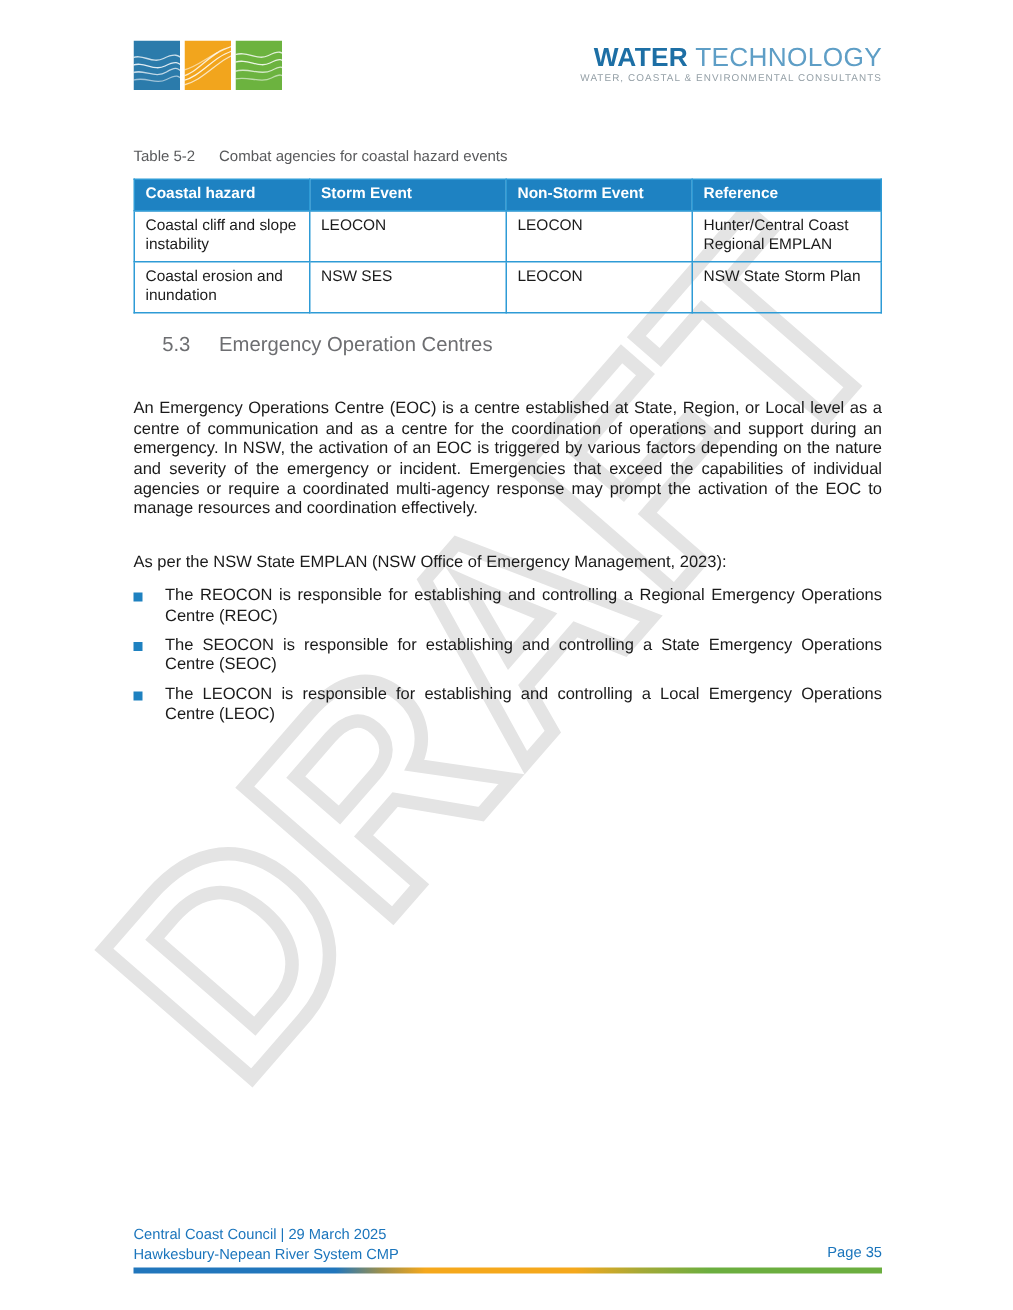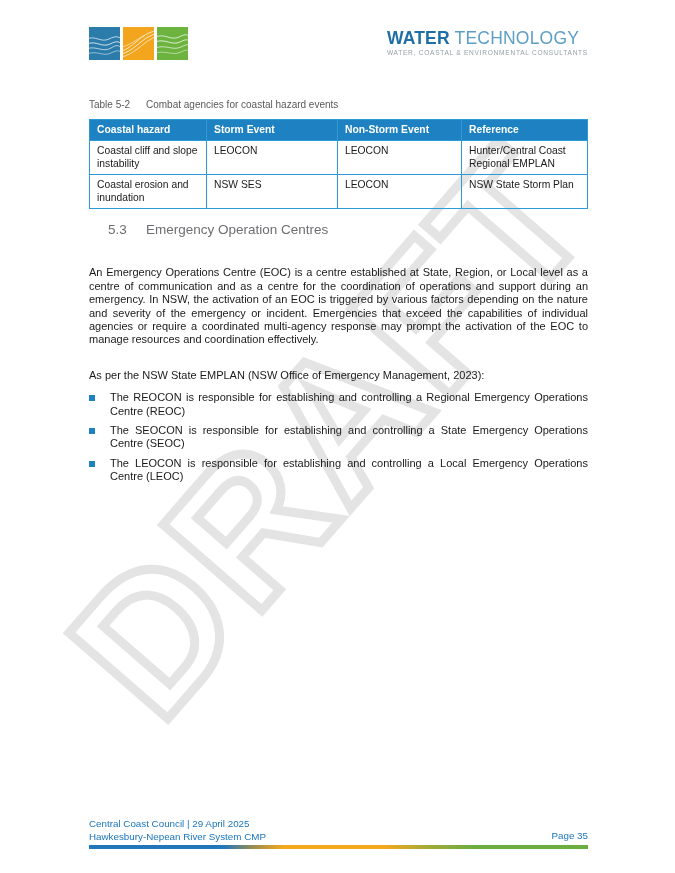--- a/index.html
+++ b/index.html
@@ -7,21 +7,21 @@
   .page {
     position:relative; width:675px; height:873px; background:#fff;
     font-family:"Liberation Sans", sans-serif; overflow:hidden; margin:0 auto;
   }
   
   .watermark-svg { position:absolute; left:0; top:0; z-index:0; pointer-events:none; }
   
   .header { position:absolute; top:27px; left:89px; right:87px; display:flex; justify-content:space-between; align-items:flex-start; z-index:1; }
   .logo-squares { display:flex; gap:3px; }
   .logo-sq { width:31px; height:33px; display:block; }
-  .brand { text-align:left; margin-top:2px; }
+  .brand { text-align:right; margin-top:2px; }
   .brand-line { font-size:17.5px; letter-spacing:0.2px; line-height:18px; white-space:nowrap; }
   .brand-primary { color:#1D6FA5; font-weight:bold; }
   .brand-secondary { color:#5E9EC6; font-weight:normal; }
   .brand-tagline { font-size:6.6px; color:#95A0A7; letter-spacing:0.72px; margin-top:2px; white-space:nowrap; }
   
   .content { position:absolute; left:89px; width:499px; top:99px; z-index:1; }
   .table-caption { display:flex; font-size:10px; font-weight:normal; color:#58595B; }
   .caption-label { width:57px; flex:none; }
   table.combat { width:100%; border-collapse:collapse; margin-top:9px; }
   table.combat th {
@@ -153,20 +153,20 @@
       </div>
       <div class="bullet-item">
         <span class="bullet-sq"></span>
         <span class="bullet-text">The LEOCON is responsible for establishing and controlling a Local Emergency Operations Centre (LEOC)</span>
       </div>
     </div>
   </div>
 
   <div class="footer">
     <div class="footer-left">
-      <div>Central Coast Council | 29 April 2025</div>
+      <div>Central Coast Council | 29 March 2025</div>
       <div>Hawkesbury-Nepean River System CMP</div>
     </div>
     <div class="footer-page">Page 35</div>
     <div class="footer-bar"></div>
   </div>
 
 </div>
 
 </body></html>

